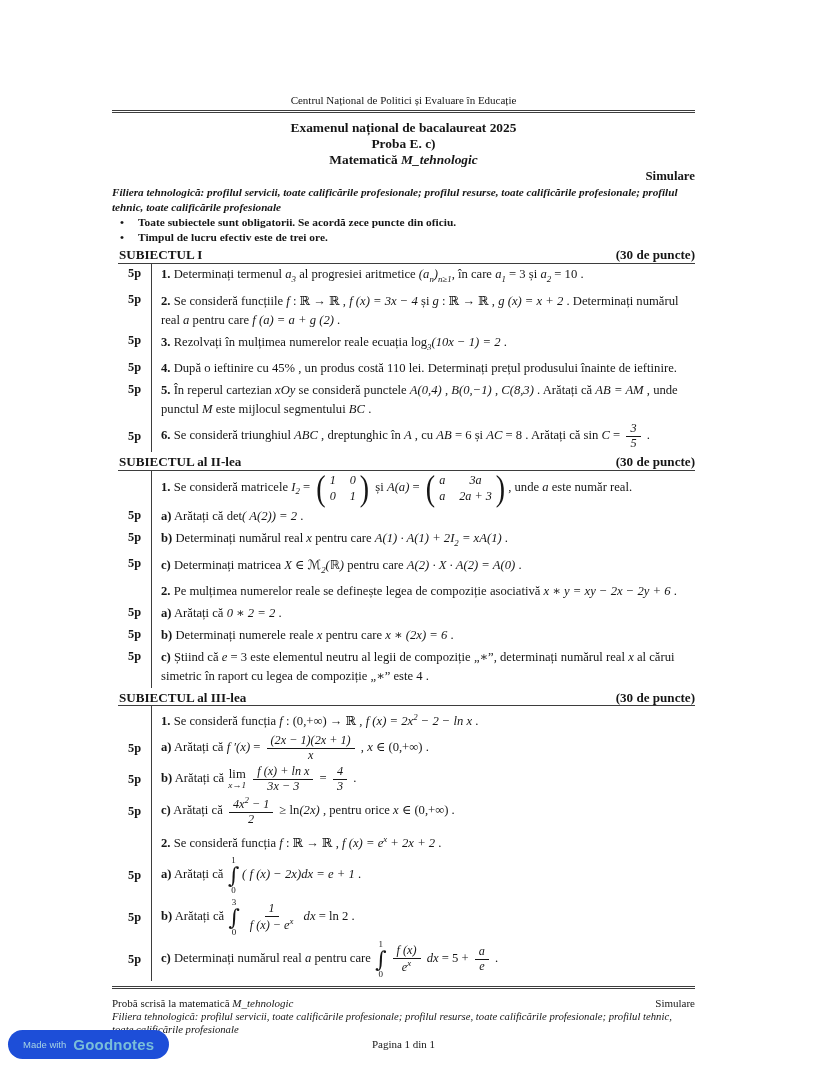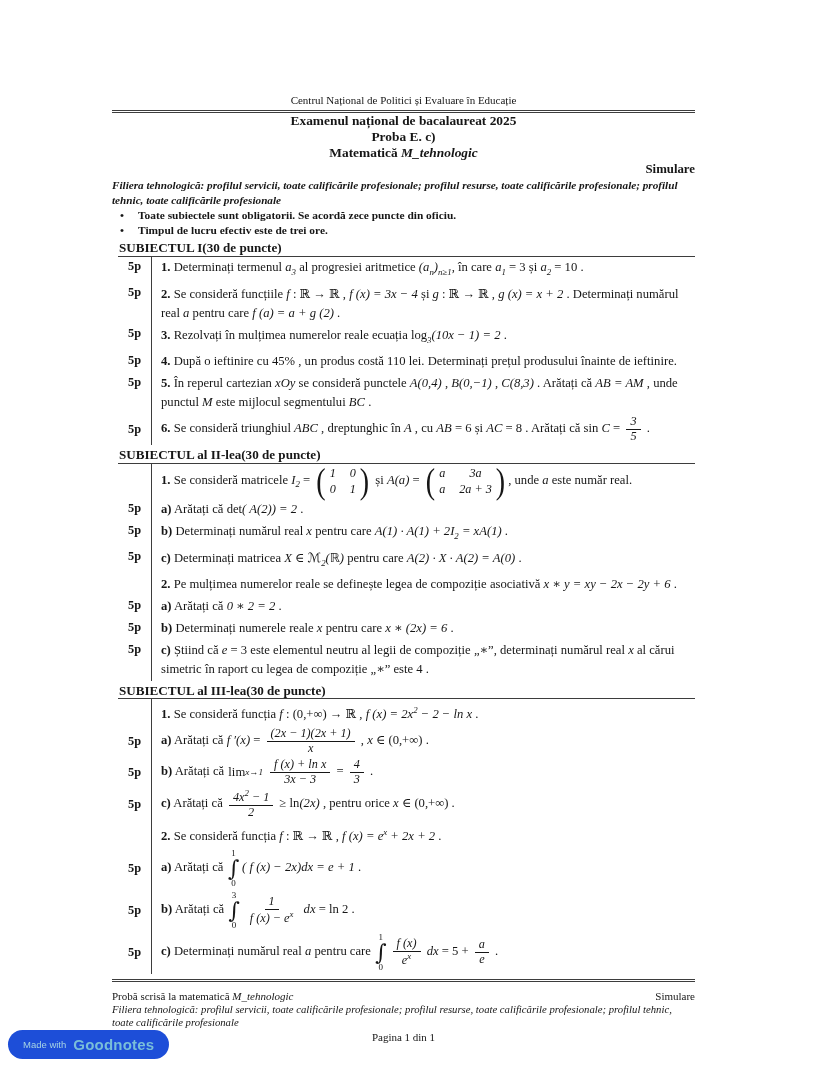--- a/index.html
+++ b/index.html
@@ -2,48 +2,48 @@
 <html><head>
 <meta charset="utf-8">
 <style>
   *{box-sizing:border-box;}
   html,body{margin:0;padding:0;}
   body{width:828px;height:1070px;background:#fff;overflow:hidden;position:relative;
        color:#161616;font-family:"Liberation Serif","DejaVu Serif","DejaVu Sans",serif;}
   .page{position:absolute;left:112px;top:94px;width:583px;}
   .hdr{text-align:center;font-size:11px;line-height:13.5px;}
   .hdr-rule{margin-top:2px;border-bottom:3px double #3d3d3d;}
-  .titleblk{text-align:center;font-weight:bold;font-size:13.4px;line-height:16.3px;}
+  .titleblk{margin-top:7px;text-align:center;font-weight:bold;font-size:13.4px;line-height:16.3px;}
   .it{font-style:italic;}
   .simulare{text-align:right;font-weight:bold;font-size:12.8px;line-height:15px;margin-top:1px;}
   .filiera{font-weight:bold;font-style:italic;font-size:11.2px;line-height:14.2px;margin-top:1px;}
   .bullets{margin:1px 0 0 0;padding:0;list-style:none;font-weight:bold;font-size:11.4px;line-height:15.2px;}
   .bullets li{padding-left:8px;}
   .bullets li .dot{display:inline-block;width:18px;}
-  .sec-head{display:flex;justify-content:flex-start;font-weight:bold;font-size:13.1px;line-height:15.5px;margin-top:2px;padding-left:7px;}
+  .sec-head{display:flex;justify-content:space-between;font-weight:bold;font-size:13.1px;line-height:15.5px;margin-top:2px;padding-left:7px;}
   .sec-rule{border-bottom:1.6px solid #3d3d3d;margin-left:6px;}
   .prob-row{display:flex;}
   .pmark{flex:0 0 40px;border-right:1.6px solid #3d3d3d;font-weight:bold;font-size:12.4px;padding:2px 0 0 16px;}
   .pmark.vc{display:flex;align-items:center;padding-top:0;}
   .pbody{flex:1;padding:1.5px 0 1.5px 9px;font-size:12.65px;line-height:19px;}
   .bld{font-weight:bold;}
   .m{font-style:italic;}
   sub.sb,sup.sp{font-size:8.8px;}
   .frac{display:inline-flex;flex-direction:column;align-items:center;vertical-align:middle;
         margin:0 3px;line-height:1.12;font-size:12.2px;text-align:center;}
   .frac .fn{padding:0 4px;border-bottom:1.1px solid #161616;}
   .frac .fd{padding:0 4px;}
   .mat{display:inline-flex;align-items:center;vertical-align:middle;margin:0 3px;}
   .mat .paren{font-size:28px;font-weight:400;transform:scaleY(1.3);line-height:1;}
   .mat .cells{display:grid;grid-template-columns:auto auto;grid-auto-rows:16px;column-gap:14px;
               padding:0 4px;font-size:12.2px;font-style:italic;text-align:center;align-items:center;}
   .intg{display:inline-flex;flex-direction:column;align-items:center;vertical-align:middle;line-height:1;margin:0 3px 0 1px;}
   .intg .ib{font-size:9px;line-height:9px;}
   .intg .sym{font-size:22px;line-height:21px;font-family:"DejaVu Serif",serif;}
-  .lim{display:inline-flex;flex-direction:row;align-items:center;vertical-align:middle;line-height:1;margin:0 4px 0 1px;justify-content:space-between;}
+  .lim{display:inline-flex;flex-direction:column;align-items:center;vertical-align:middle;line-height:1;margin:0 4px 0 1px;justify-content:space-between;}
   .lim .w{font-size:12.65px;line-height:12px;}
   .lim .u{font-size:9.2px;font-style:italic;margin-top:1.5px;}
   .footer{margin-top:5px;}
   .foot-rule{border-bottom:3px double #3d3d3d;}
   .foot-line1{display:flex;justify-content:space-between;font-size:11px;line-height:13.5px;margin-top:8px;}
   .foot-fil{font-style:italic;font-size:10.7px;line-height:13.2px;}
   .foot-page{text-align:center;font-size:11px;line-height:13px;margin-top:2px;}
   .badge{position:absolute;left:8px;top:1030px;height:29px;border-radius:15px;
          display:flex;align-items:center;padding:0 15px;gap:7px;
          font-family:"Liberation Sans","DejaVu Sans",sans-serif;}

